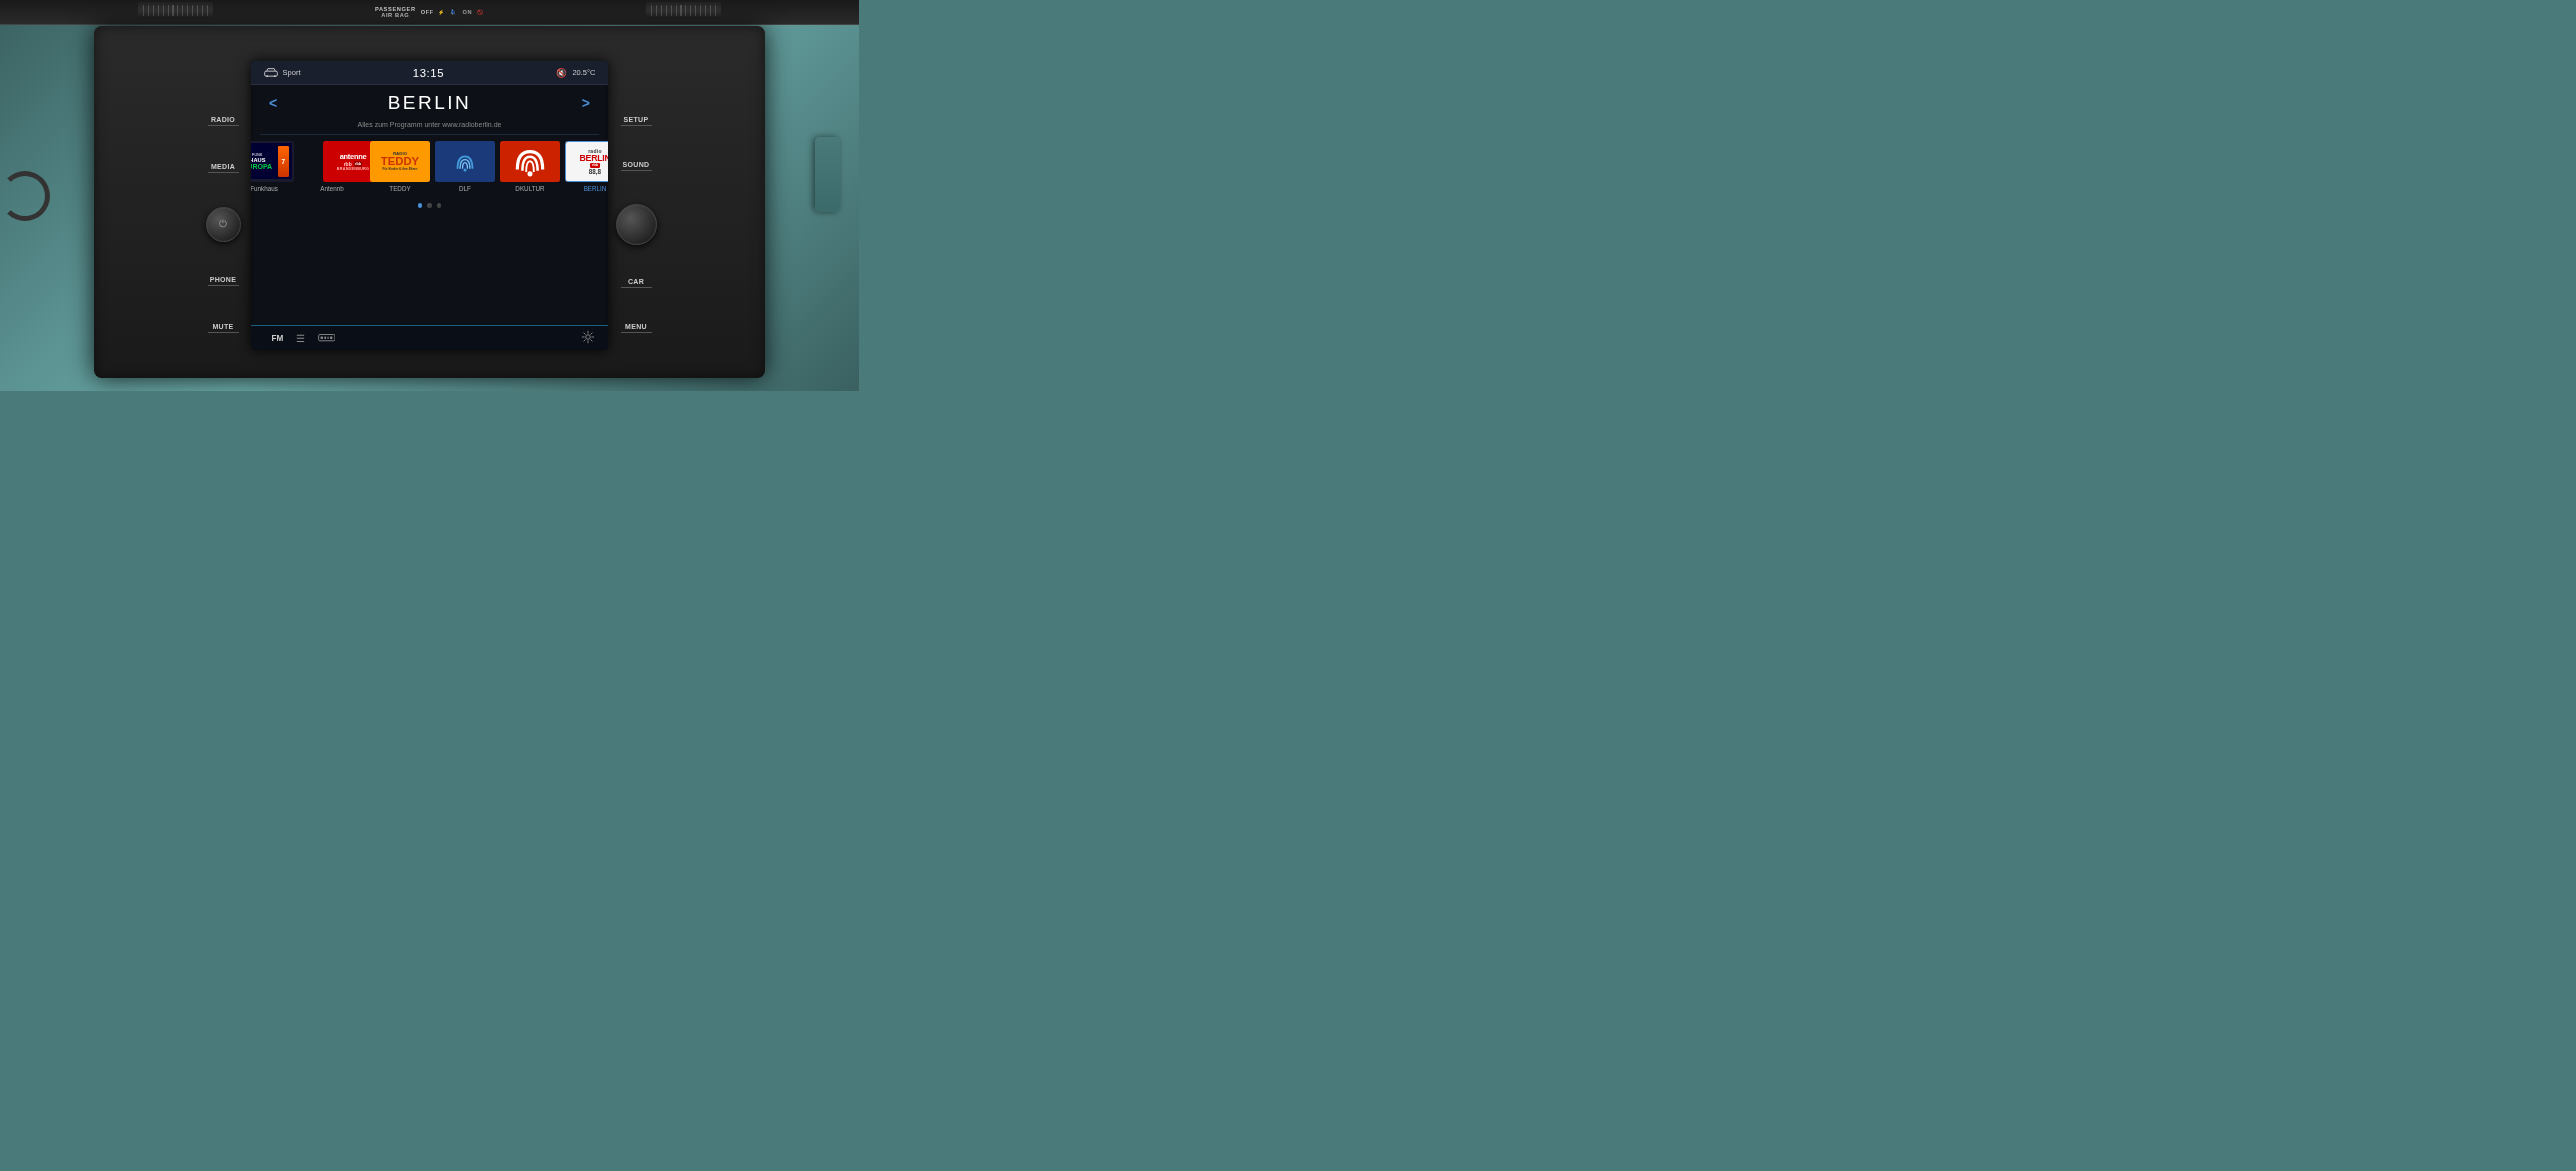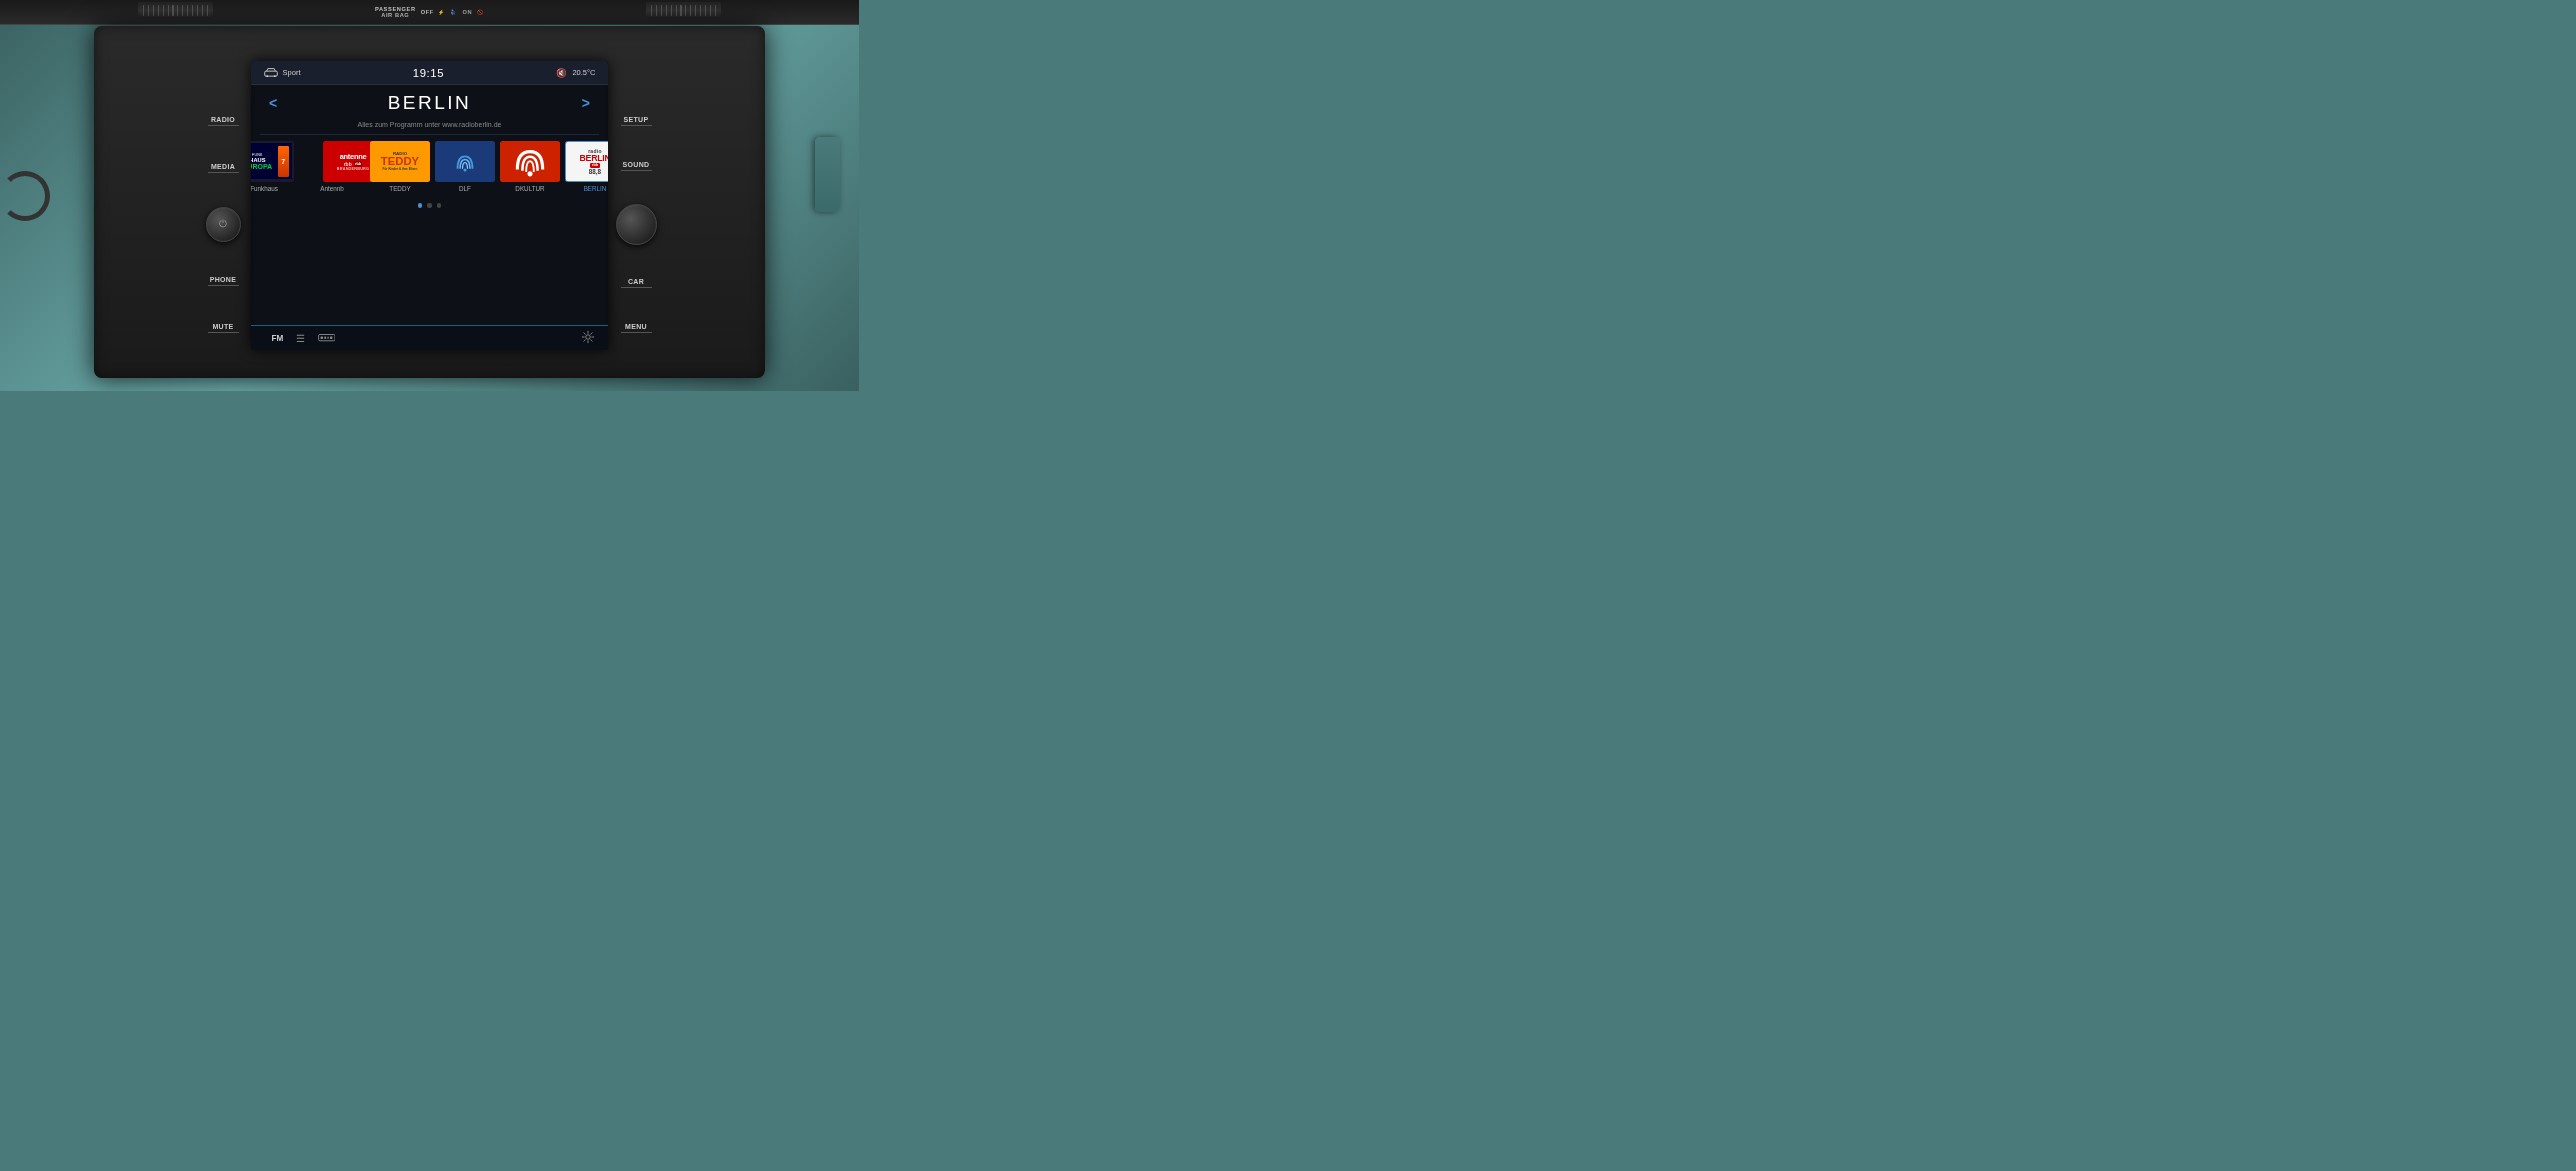--- a/index.html
+++ b/index.html
@@ -618,21 +618,21 @@
         <div class="screen-topbar">
           <div class="topbar-left">
             <svg width="14" height="8.8" viewBox="0 0 22 14">
               <rect x="1" y="5" width="20" height="8" rx="2" fill="none" stroke="#ccc" stroke-width="1.5"></rect>
               <path d="M4 5 L6 1 L16 1 L18 5" fill="none" stroke="#ccc" stroke-width="1.5"></path>
               <circle cx="5" cy="13" r="1.5" fill="#ccc"></circle>
               <circle cx="17" cy="13" r="1.5" fill="#ccc"></circle>
             </svg>
             <span>Sport</span>
           </div>
-          <div class="topbar-center">19:15</div>
+          <div class="topbar-center">13:15</div>
           <div class="topbar-right">
             <span class="sound-icon">🔇</span>
             <span>20.5°C</span>
           </div>
         </div>
 
         <div class="station-nav-row">
           <div class="nav-btn">&lt;</div>
           <div class="station-title">BERLIN</div>
           <div class="nav-btn">&gt;</div>

